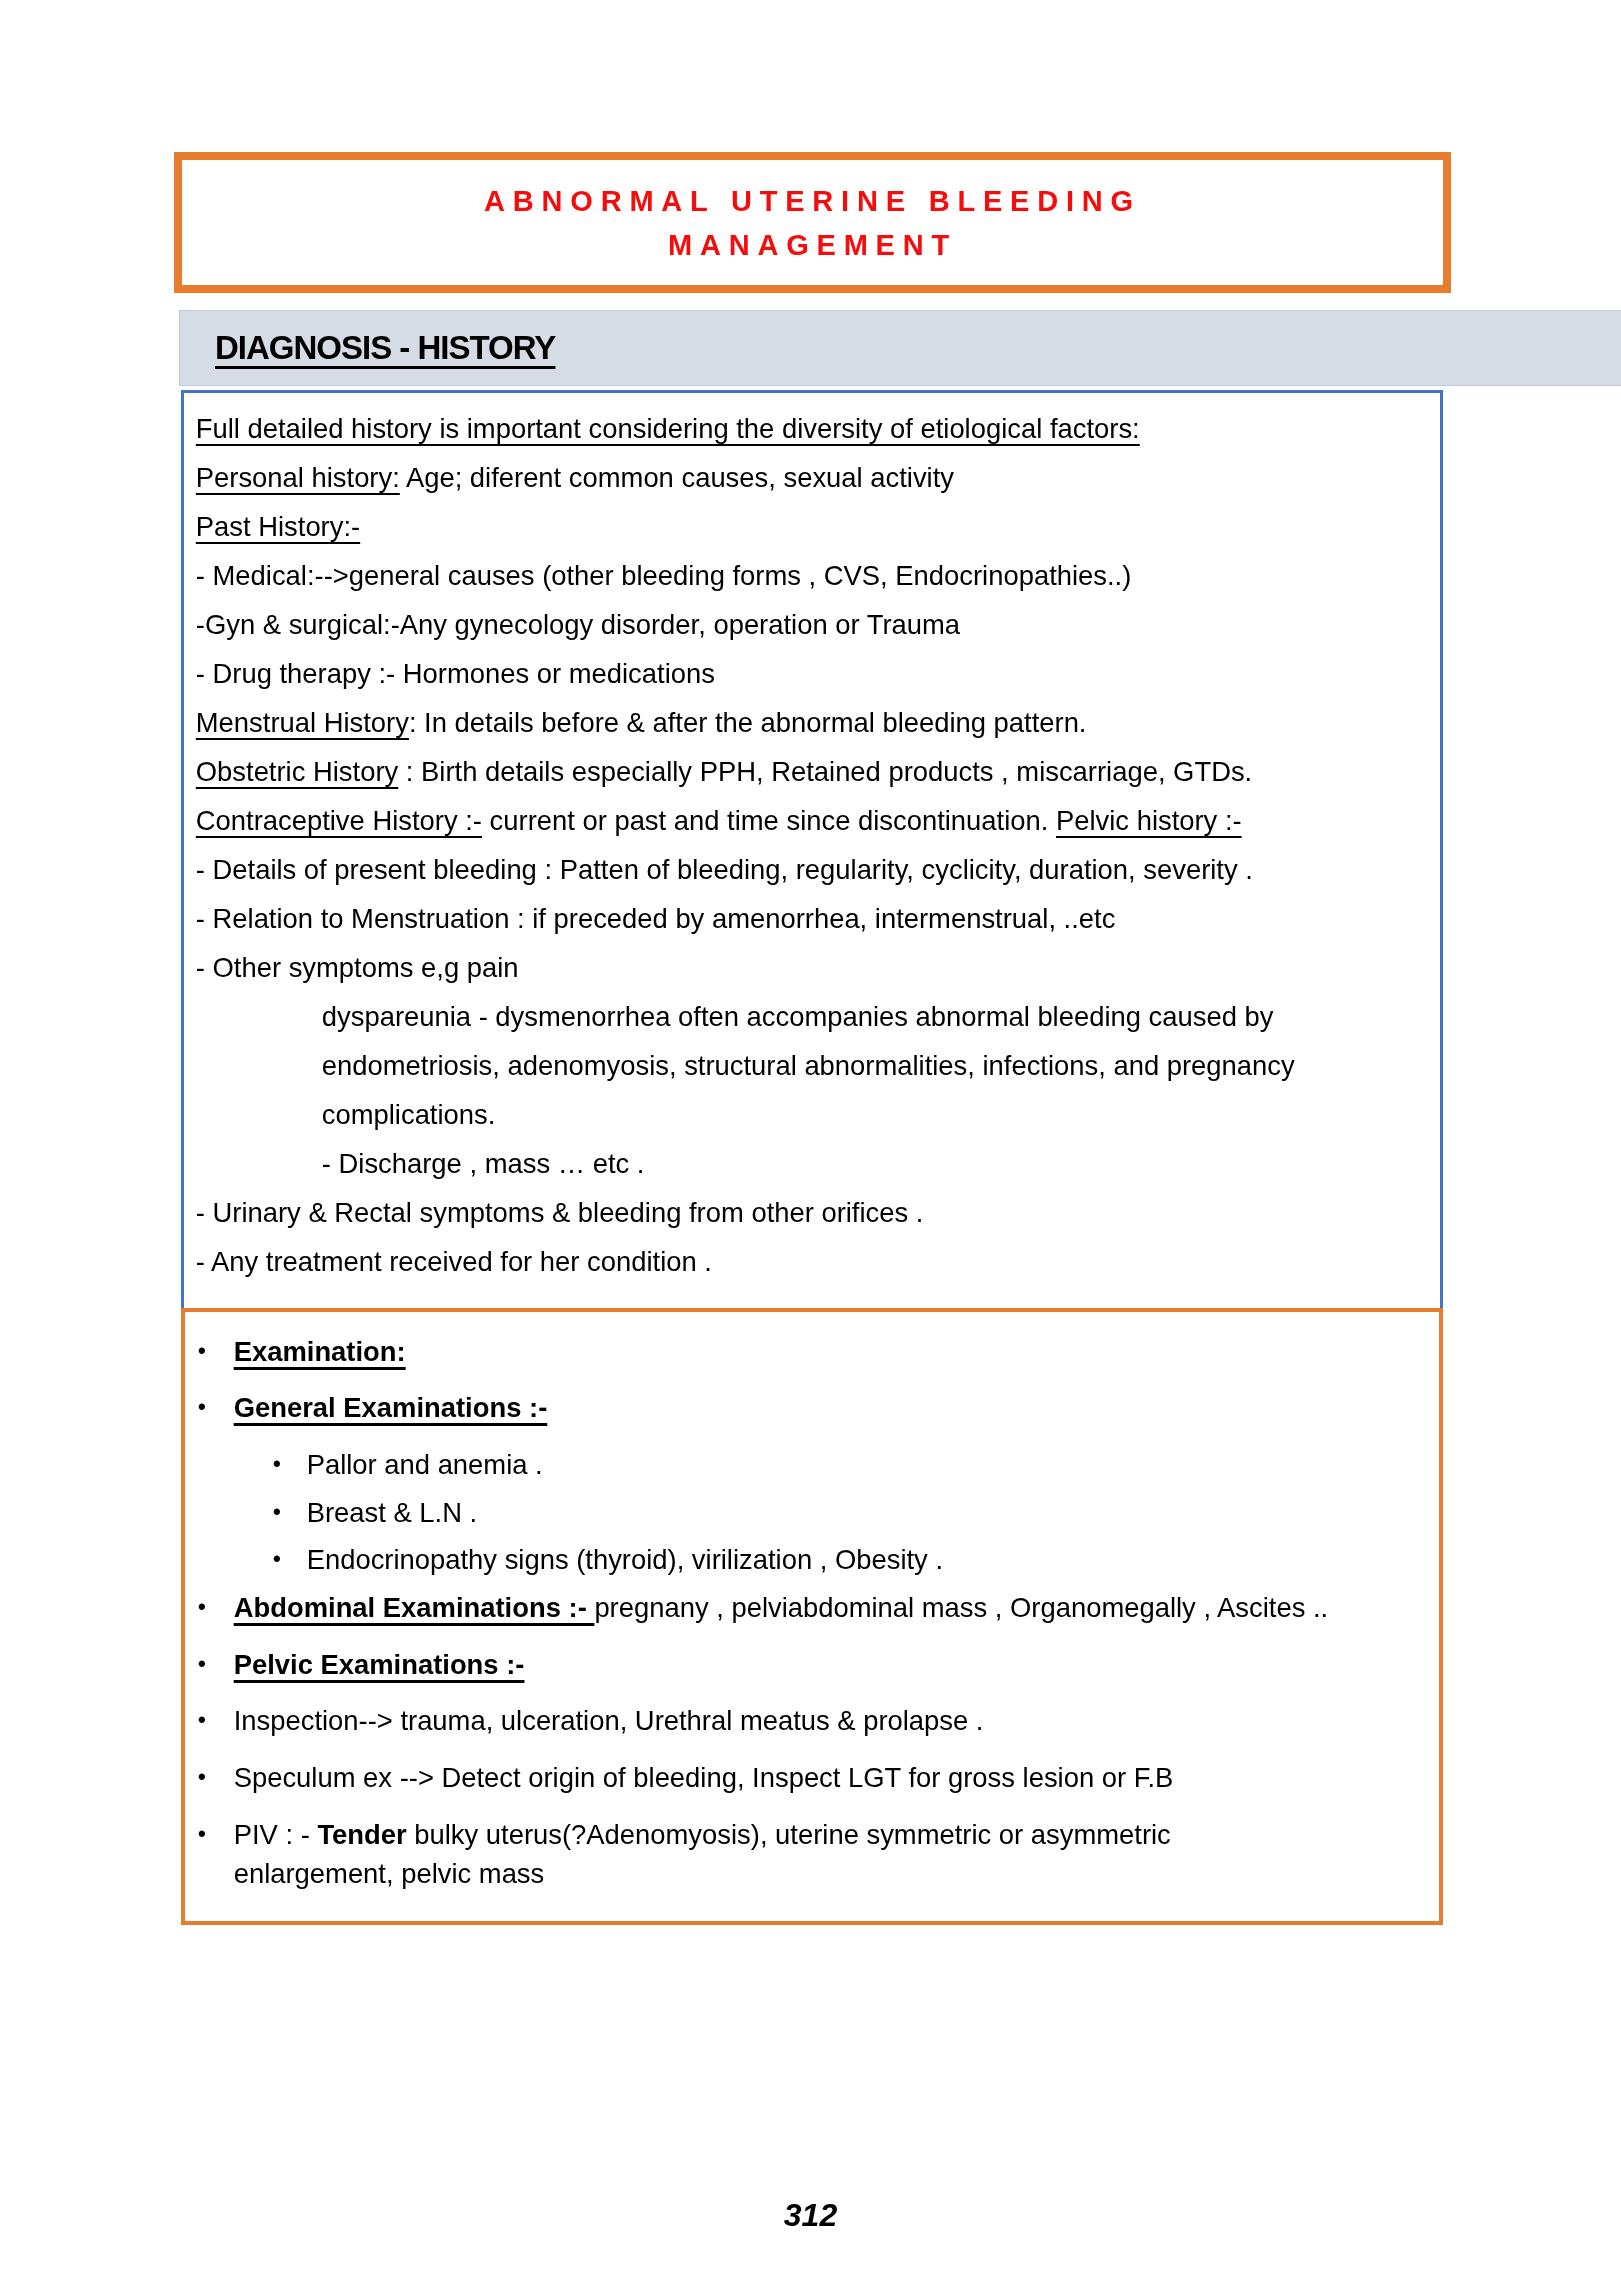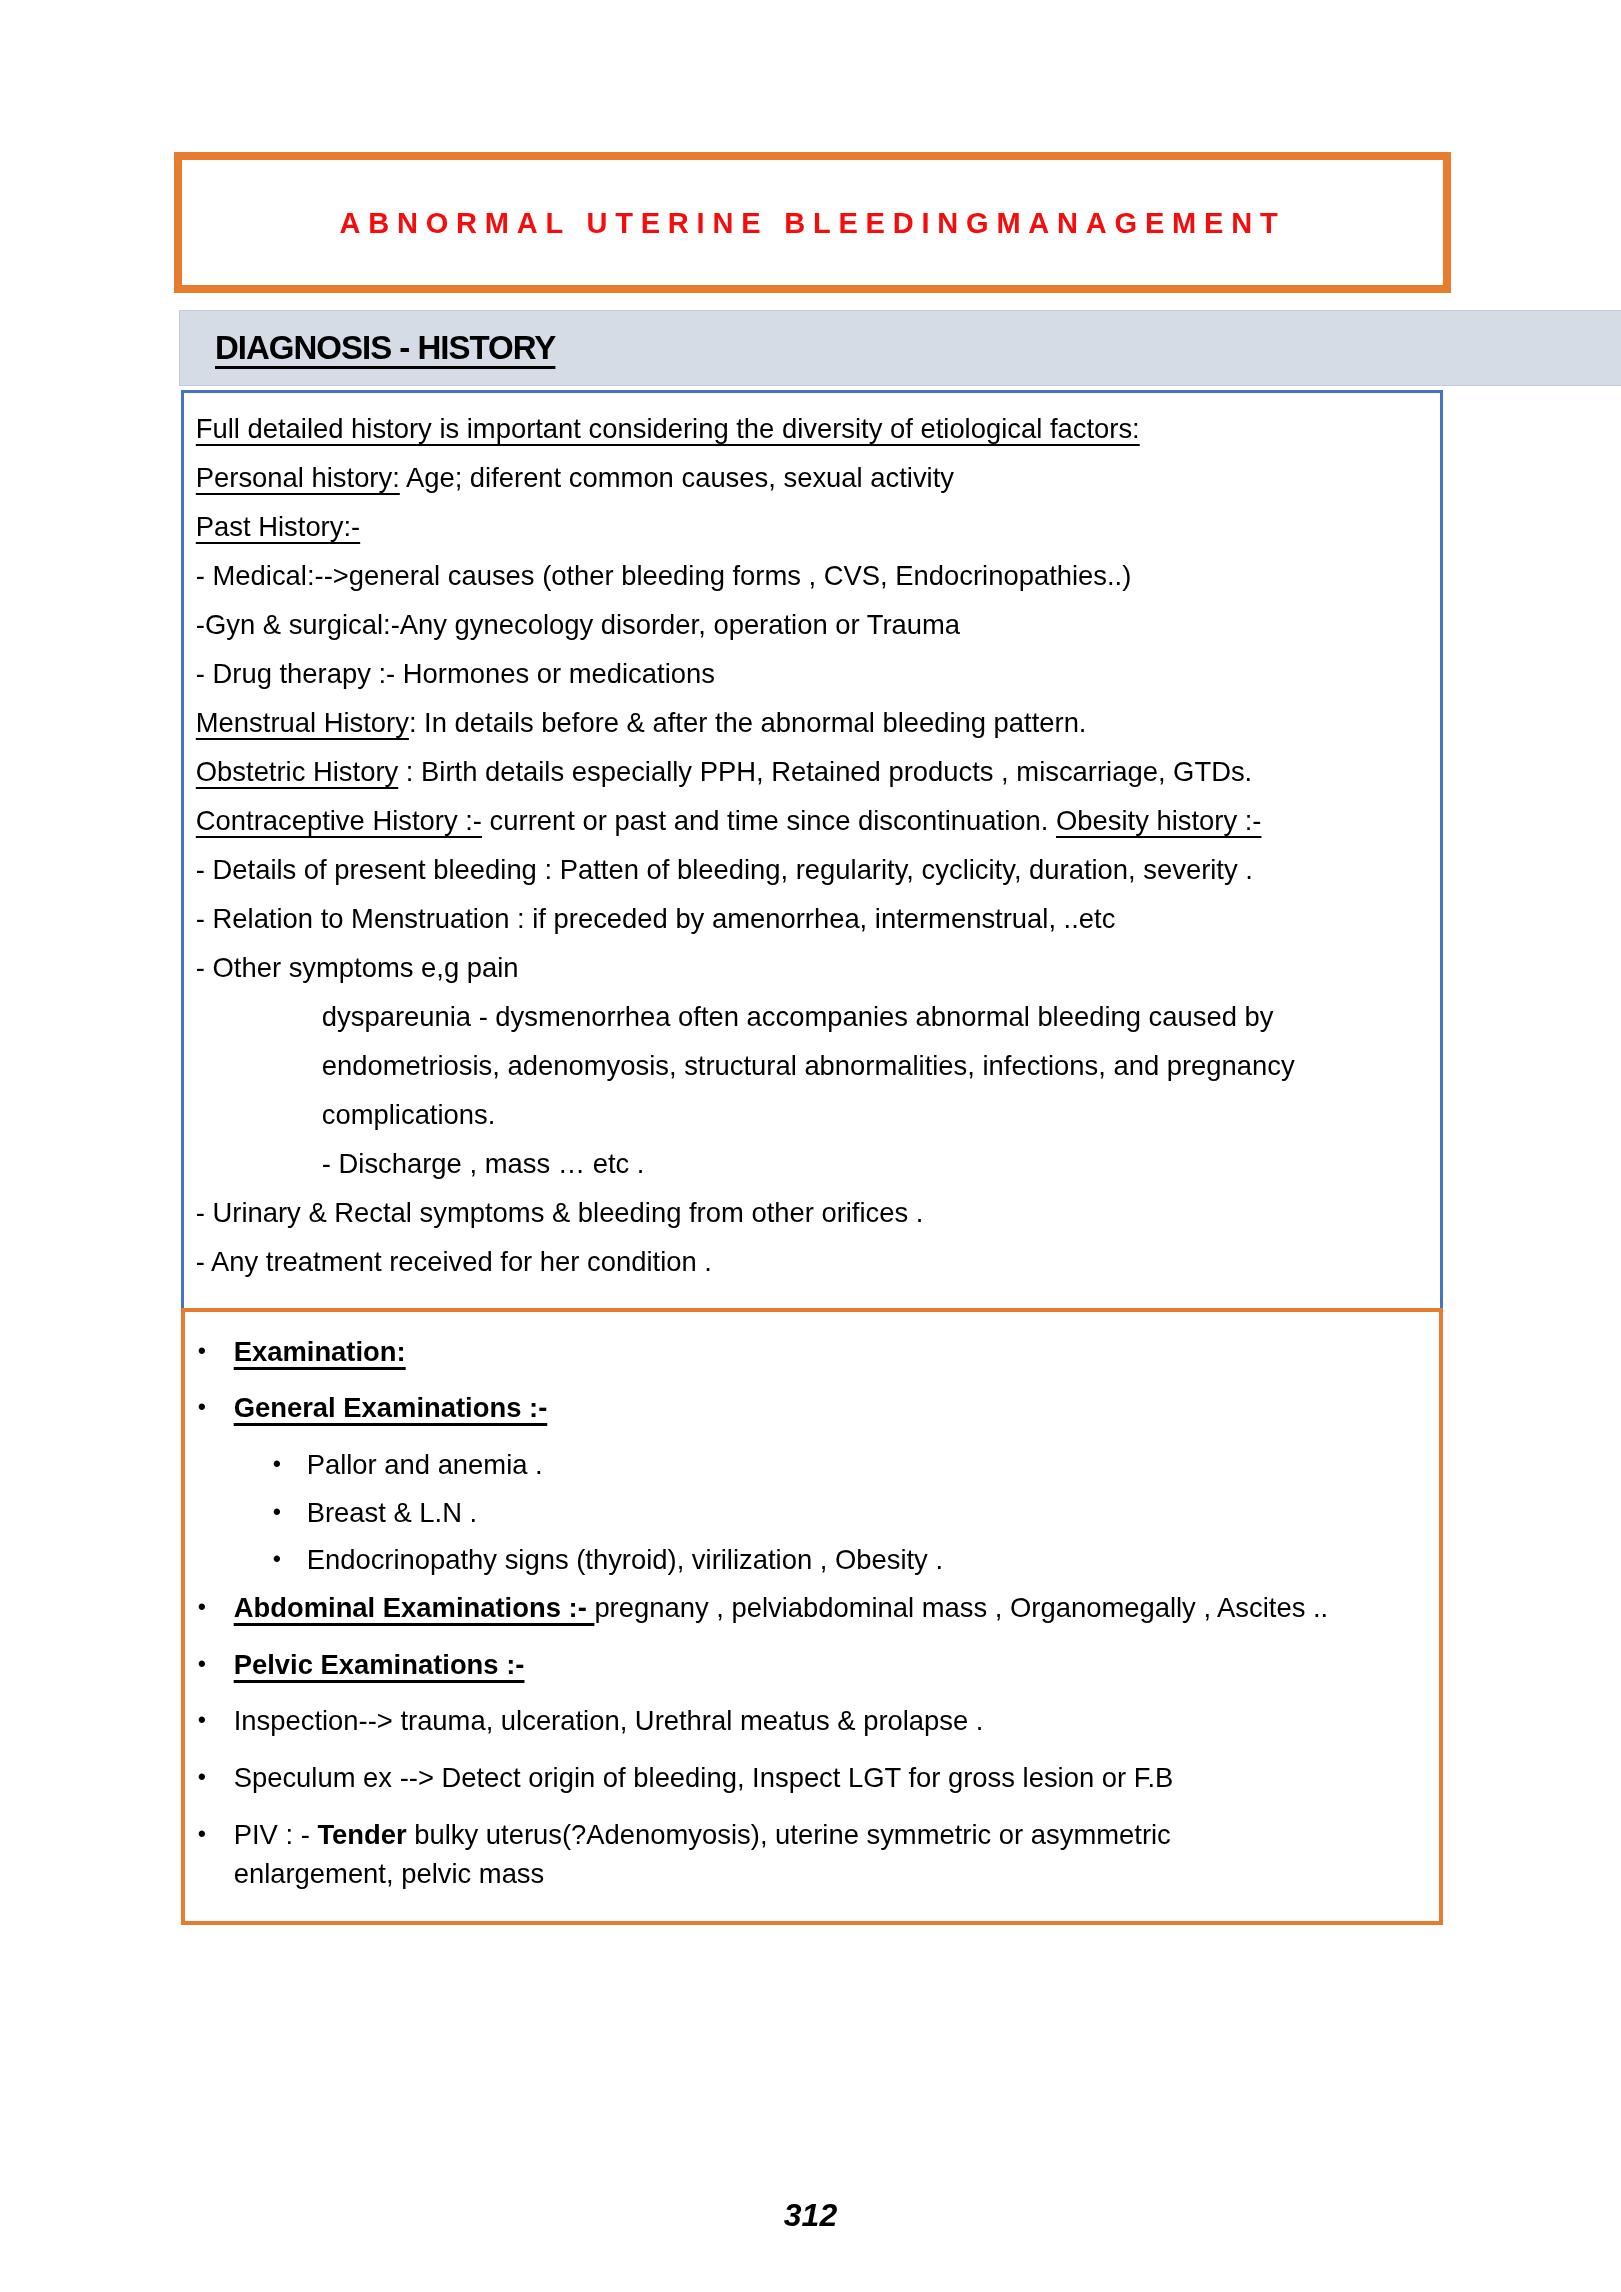--- a/index.html
+++ b/index.html
@@ -8,21 +8,21 @@
     width:1621px; height:2293px; position:relative;
     font-family:"Liberation Sans", sans-serif;
     color:#000;
     overflow:hidden;
   }
 
   
   .title-box {
     position:absolute; left:174px; top:152px; width:1277px; height:141px;
     border:8.8px solid #E87C2E; background:#ffffff;
-    display:flex; flex-direction:row; justify-content:center; align-items:center;
+    display:flex; flex-direction:column; justify-content:center; align-items:center;
   }
   .title-line {
     color:#F50D0D; font-weight:bold; font-size:29px; letter-spacing:7.8px;
     line-height:44px; text-align:center; white-space:nowrap;
   }
 
   
   .section-header {
     position:absolute; left:179px; top:310px; width:1540px; height:76px;
     background:#D6DCE5; border:1px solid #c3cad6;
@@ -90,21 +90,21 @@
 
   <div class="history-box" id="history-lines">
       <div class="h-line"><span class="u">Full detailed history is important considering the diversity of etiological factors:</span></div>
       <div class="h-line"><span class="u">Personal history:</span><span> Age; diferent common causes, sexual activity</span></div>
       <div class="h-line"><span class="u">Past History:-</span></div>
       <div class="h-line"><span>- Medical:--&gt;general causes (other bleeding forms , CVS, Endocrinopathies..)</span></div>
       <div class="h-line"><span>-Gyn &amp; surgical:-Any gynecology disorder, operation or Trauma</span></div>
       <div class="h-line"><span>- Drug therapy :- Hormones or medications</span></div>
       <div class="h-line"><span class="u">Menstrual History</span><span>: In details before &amp; after the abnormal bleeding pattern.</span></div>
       <div class="h-line"><span class="u">Obstetric History</span><span> : Birth details especially PPH, Retained products , miscarriage, GTDs.</span></div>
-      <div class="h-line"><span class="u">Contraceptive History :-</span><span> current or past and time since discontinuation. </span><span class="u">Obesity history :-</span></div>
+      <div class="h-line"><span class="u">Contraceptive History :-</span><span> current or past and time since discontinuation. </span><span class="u">Pelvic history :-</span></div>
       <div class="h-line"><span>- Details of present bleeding : Patten of bleeding, regularity, cyclicity, duration, severity .</span></div>
       <div class="h-line"><span>- Relation to Menstruation :  if preceded by amenorrhea, intermenstrual, ..etc</span></div>
       <div class="h-line"><span>- Other symptoms e,g pain</span></div>
       <div class="h-line ind"><span>dyspareunia - dysmenorrhea often accompanies abnormal bleeding caused by</span></div>
       <div class="h-line ind"><span>endometriosis, adenomyosis, structural abnormalities, infections, and pregnancy</span></div>
       <div class="h-line ind"><span>complications.</span></div>
       <div class="h-line ind"><span>- Discharge , mass … etc .</span></div>
       <div class="h-line"><span>- Urinary &amp; Rectal symptoms &amp; bleeding from other orifices .</span></div>
       <div class="h-line"><span>- Any treatment received for her condition .</span></div>
     </div>

